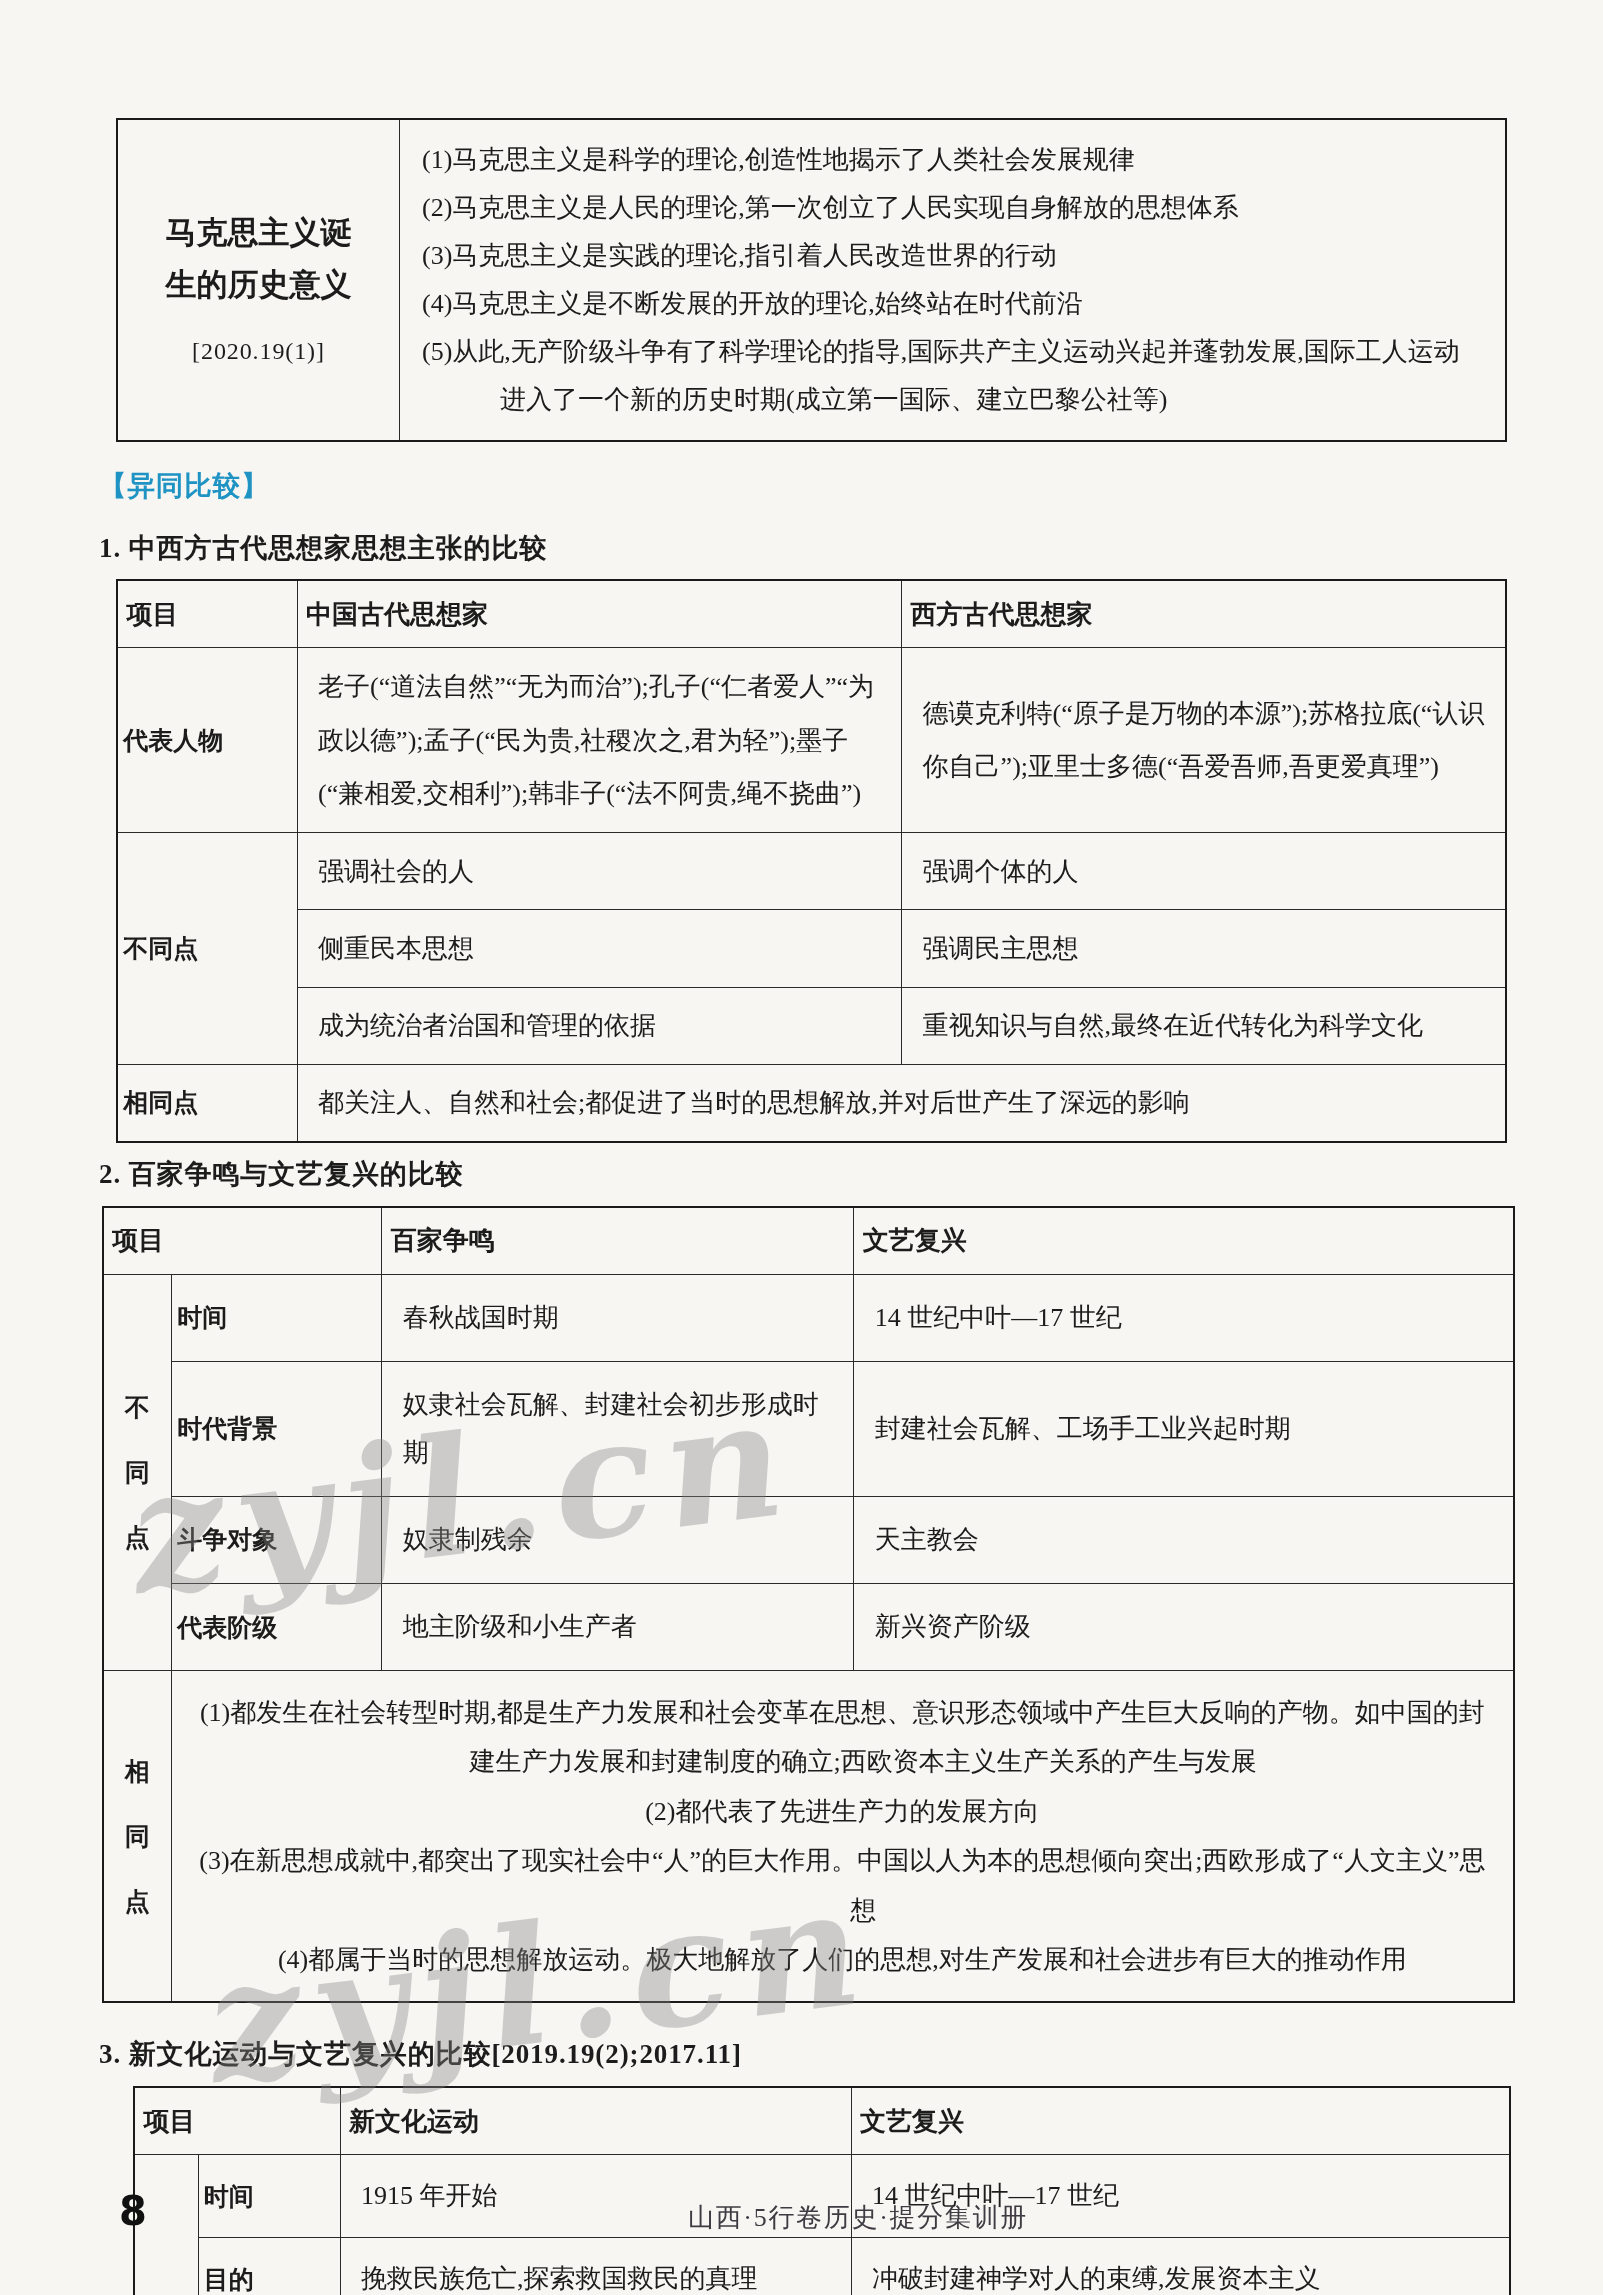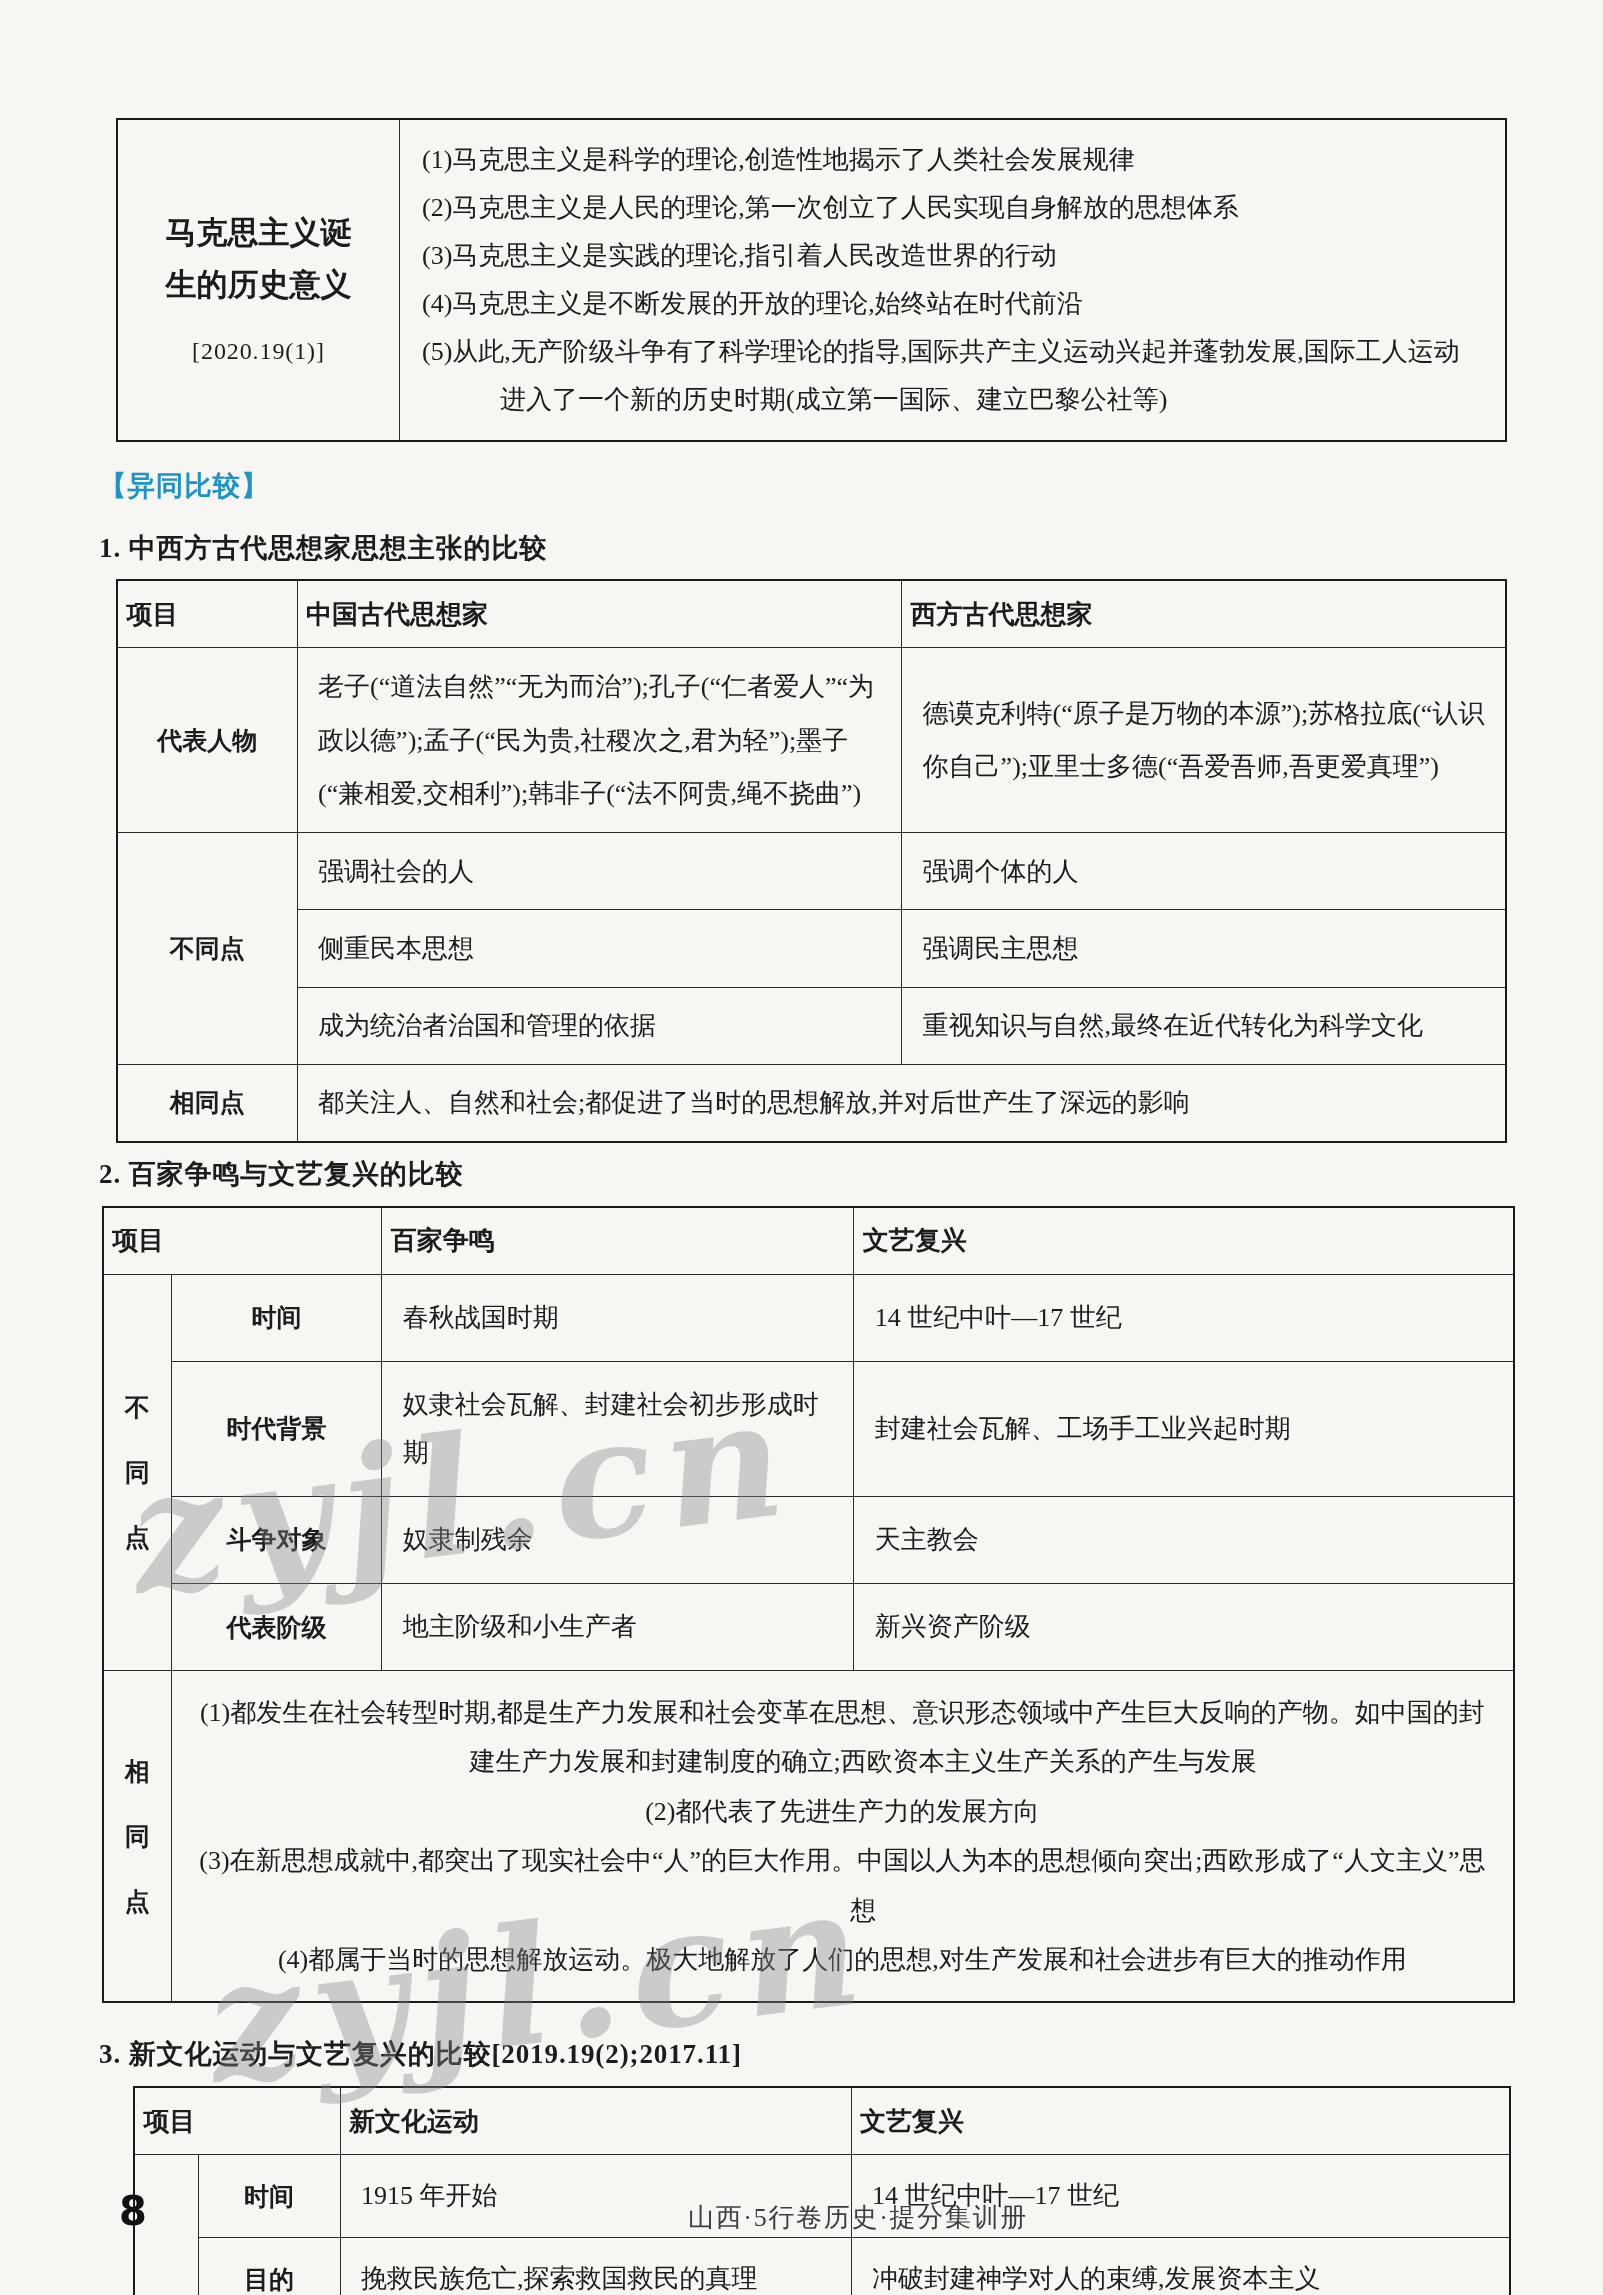--- a/index.html
+++ b/index.html
@@ -35,21 +35,21 @@
     font-weight:700;font-size:27.5px;color:#1e93c4;letter-spacing:0.9px;
   }
   .sec-title{margin-top:26px;font-size:27px;font-weight:700;letter-spacing:0.9px;}
 
   
   td.hdr{
     text-align:left;font-family:"Liberation Sans","DejaVu Sans",sans-serif;
     font-weight:700;font-size:26px;padding:15.5px 8.6px;
   }
   td.lab{
-    text-align:center;font-family:"Liberation Sans","DejaVu Sans",sans-serif;
+    text-align:left;font-family:"Liberation Sans","DejaVu Sans",sans-serif;
     font-weight:700;font-size:25px;padding:12px 5.2px;
   }
   td.body{font-size:26px;padding:12px 20.6px;line-height:2.05;}
   .vert-inner{
     width:1.15em;margin:0 auto;word-break:break-all;line-height:2.6;
     font-family:"Liberation Sans","DejaVu Sans",sans-serif;font-weight:700;font-size:25px;text-align:center;
   }
   .pt{font-size:26px;line-height:1.9;padding-left:1.6em;text-indent:-1.6em;}
   .pts-cell{padding:17px 22px;text-align:center;}
 

